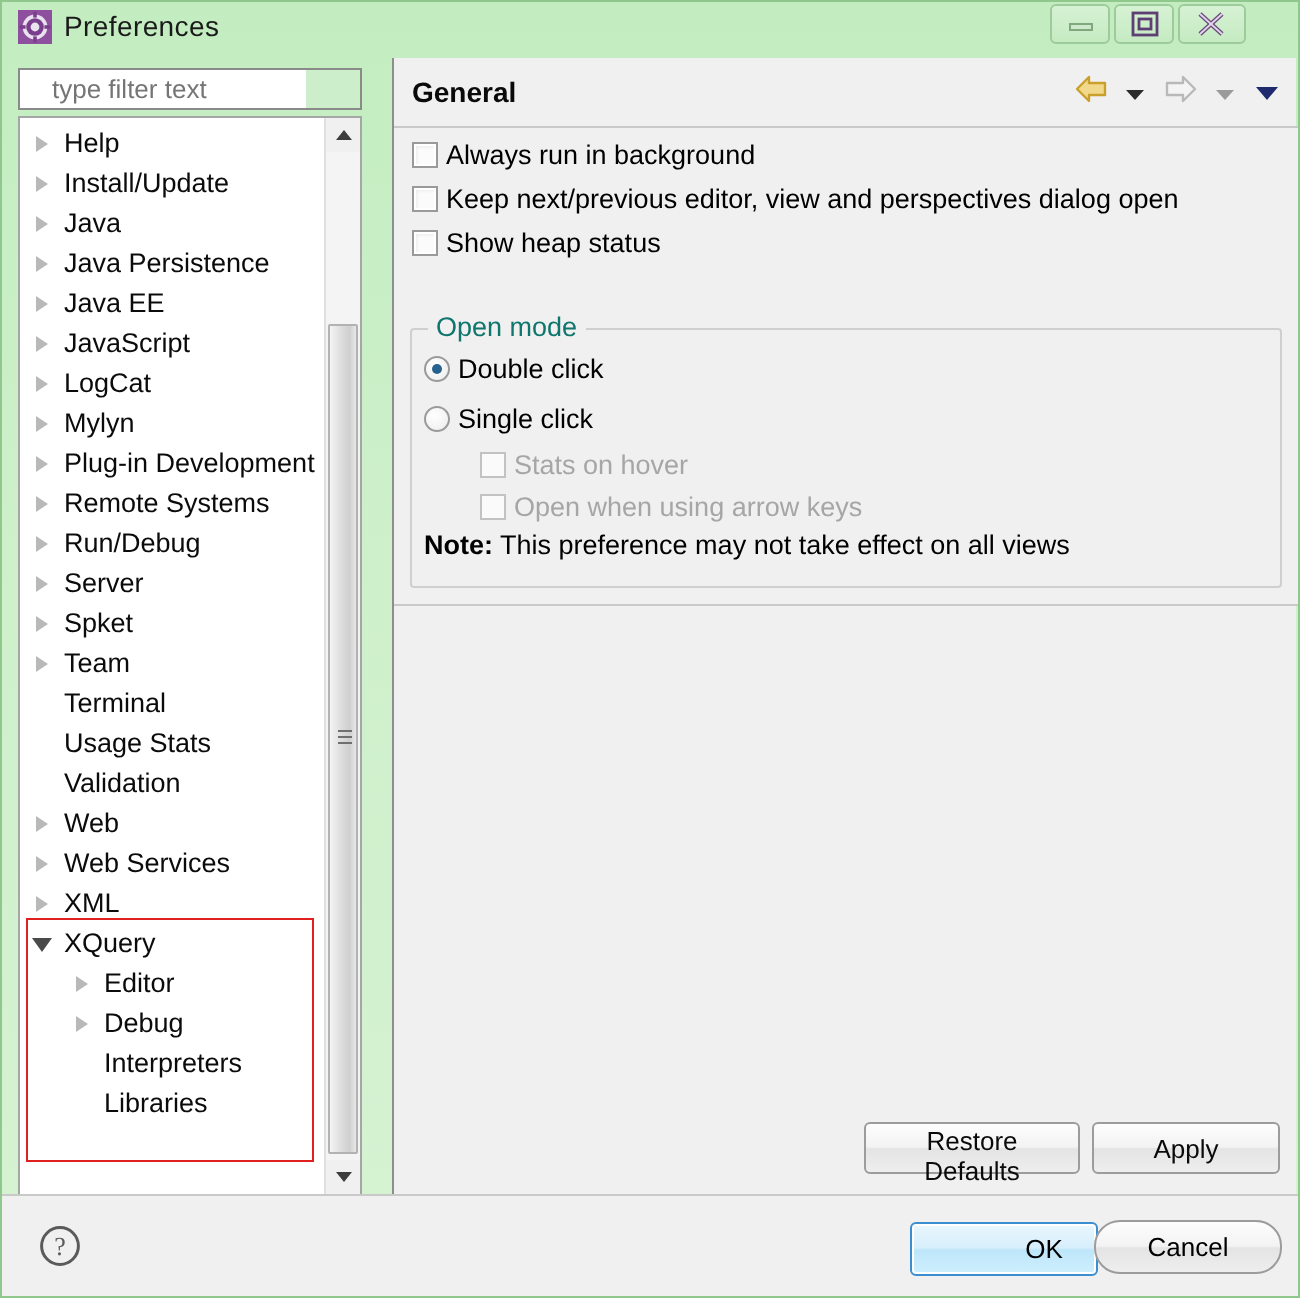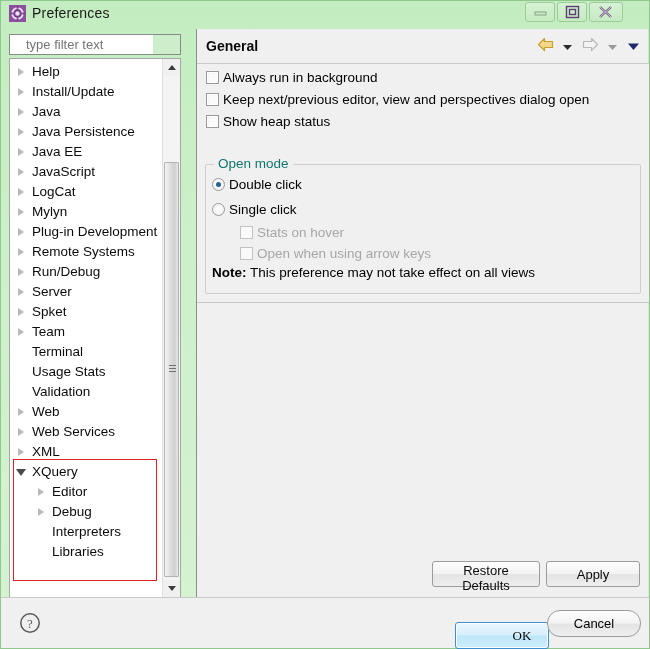--- a/index.html
+++ b/index.html
@@ -343,28 +343,28 @@
     background: #f0f0f0;
     border-top: 1px solid #c9c9c9;
   }
   #help-icon {
     position: absolute;
     left: 18px; top: 14px;
     width: 22px; height: 22px;
   }
   #btn-ok {
     position: absolute;
-    right: 100px; top: 24px;
+    right: 100px; top: 13px;
     width: 94px; height: 27px;
     box-sizing: border-box;
     border: 1px solid #3c8ed0;
     border-radius: 3px;
     background: linear-gradient(to bottom, #eaf6fd 0%, #d7effc 48%, #bde6fa 52%, #cfeffd 100%);
     box-shadow: inset 0 0 0 1px #ffffff;
-    font-family: Liberation Serif, serif;
+    font-family: Liberation Sans, sans-serif;
     font-size: 13px;
     cursor: default;
     padding-left: 46px;
   }
   #btn-cancel {
     position: absolute;
     right: 8px; top: 12px;
     width: 94px; height: 27px;
     box-sizing: border-box;
     border: 1px solid #9c9c9c;

